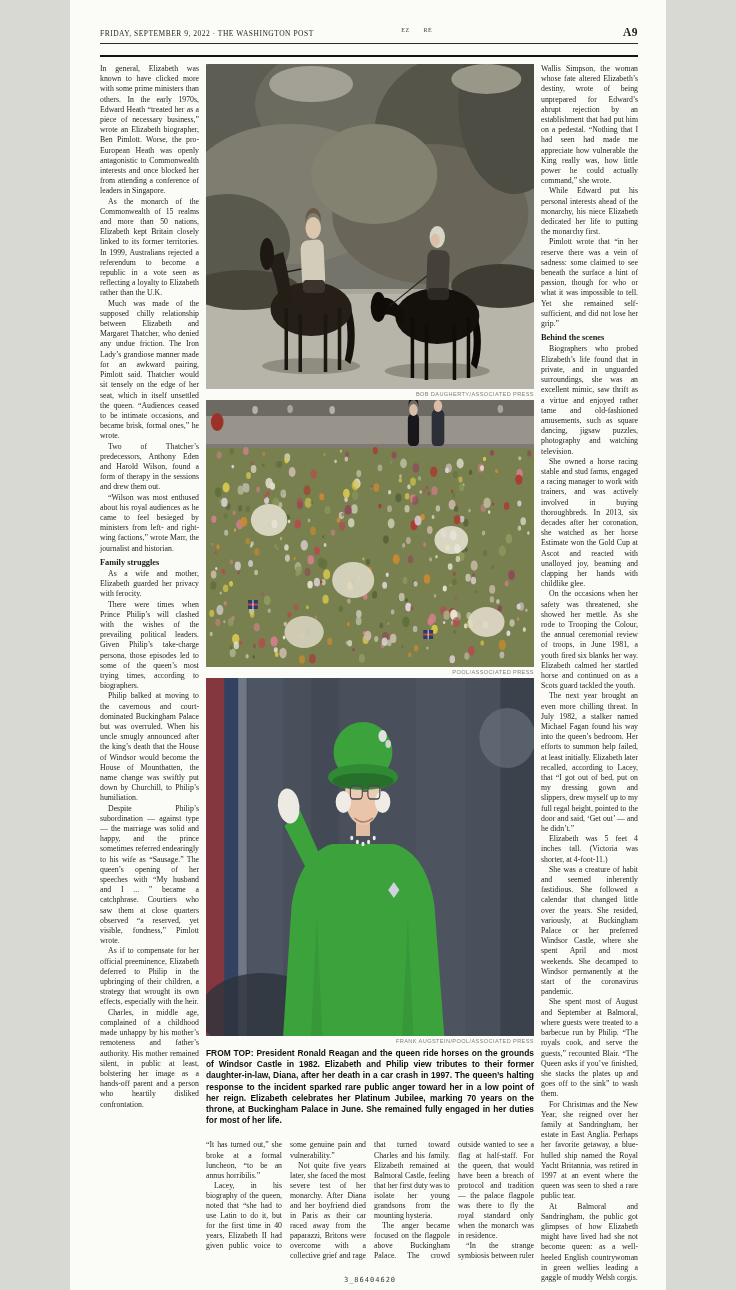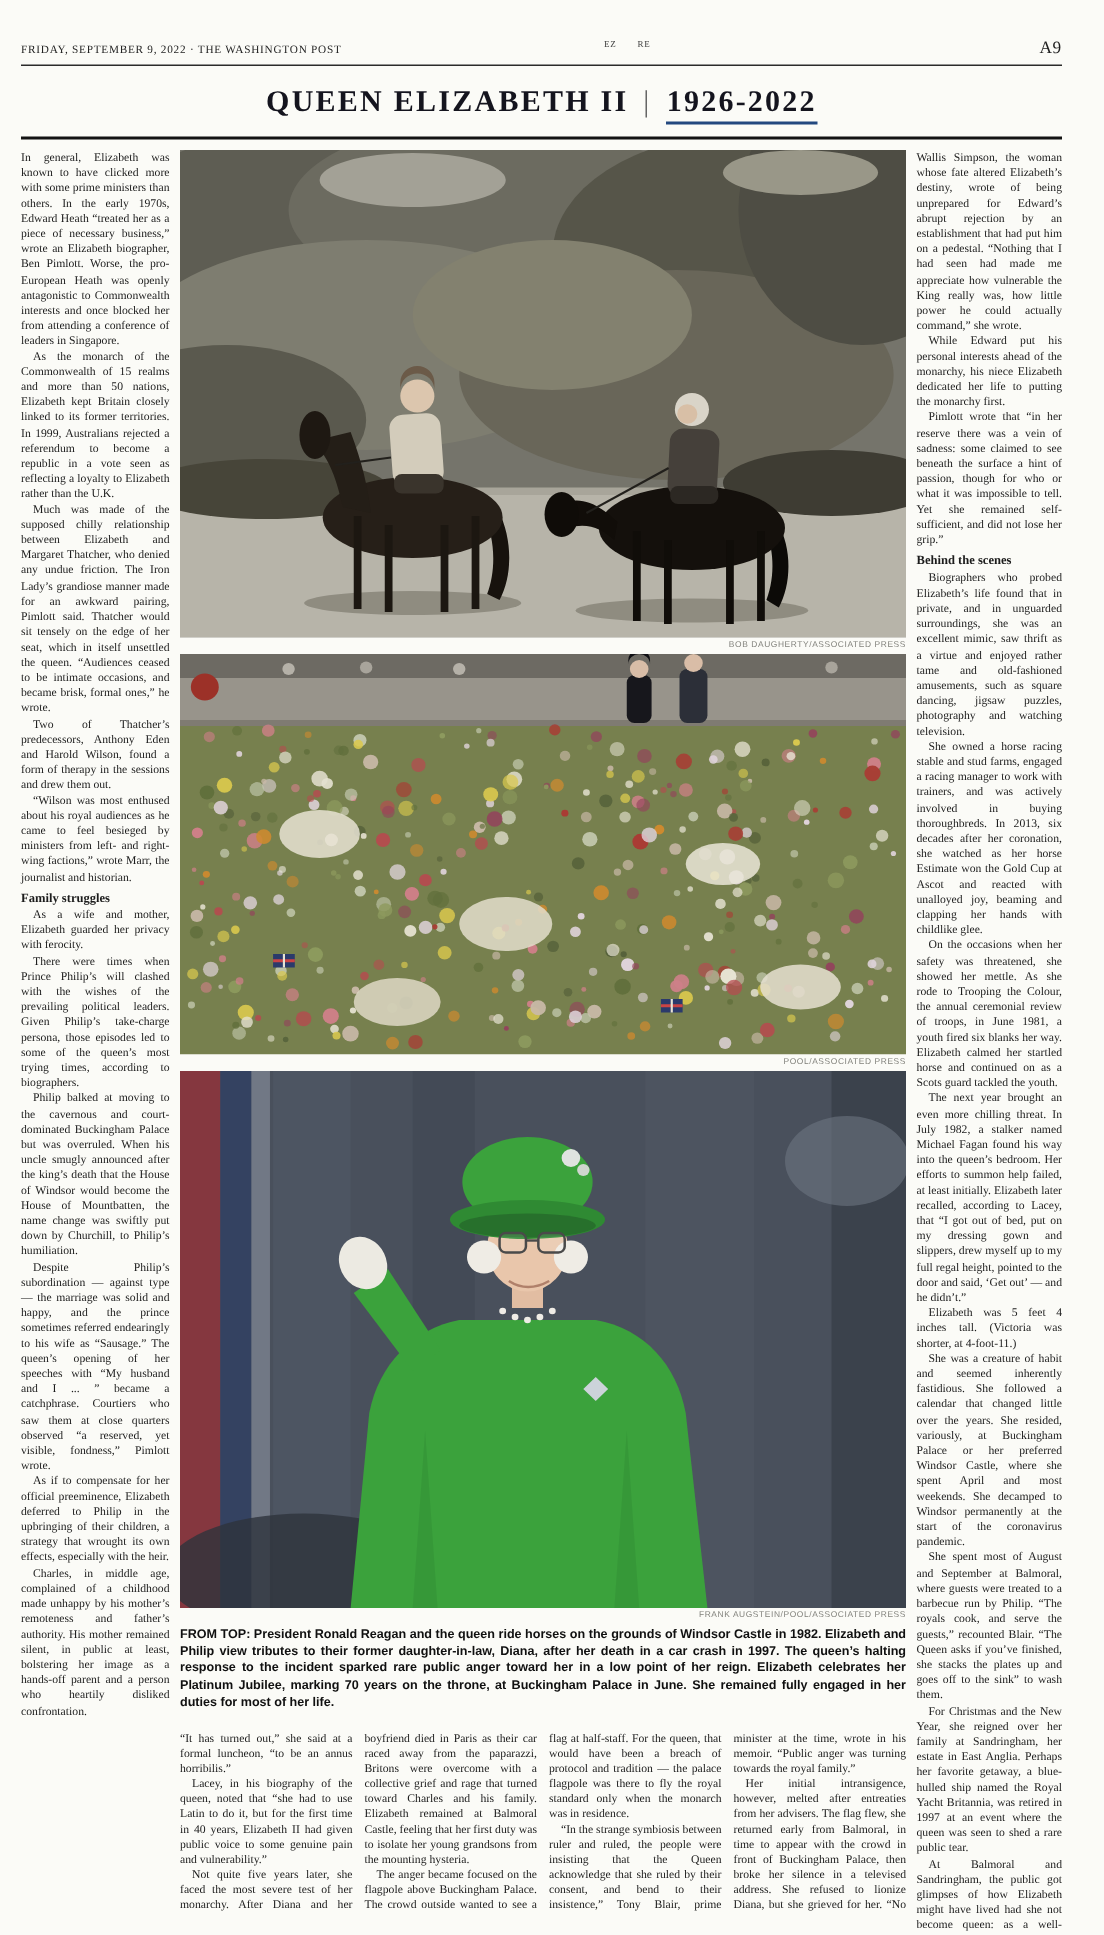--- a/index.html
+++ b/index.html
@@ -1,24 +1,24 @@
 <!DOCTYPE html>
 <html><head>
 <meta charset="utf-8">
 <style>
   html,body{margin:0;padding:0;background:#d9d9d4;}
-  .page{width:736px;height:1290px;margin:0 auto;background:#fbfbf7;box-sizing:border-box;
-        padding:26px 28px 0 14px;overflow:hidden;position:relative;}
+  .page{width:596px;height:1290px;margin:0 auto;background:#fbfbf7;box-sizing:border-box;
+        padding:26px 28px 0 30px;overflow:hidden;position:relative;}
   
   .hdr{position:relative;display:flex;align-items:baseline;
        font-family:"Liberation Serif",serif;font-size:7.5px;letter-spacing:.5px;color:#1f1f1f;}
   .hdr .dateline{flex:1;}
   .hdr .ed{position:absolute;left:56%;top:1px;font-size:6px;color:#444;}
   .hdr .ed span{margin-right:14px;}
-  .pgnum{font-weight:normal;font-size:11.5px;}
+  .pgnum{font-weight:bold;font-size:11.5px;}
   .rule1{border-top:1px solid #2b2b2b;margin-top:5px;}
   
   .banner{text-align:center;margin-top:13px;font-family:"Liberation Serif",serif;
           font-size:20px;letter-spacing:1.5px;color:#14141e;font-weight:600;}
   .banner .sep{font-weight:300;color:#666;padding:0 10px;}
   .banner .dates{border-bottom:2.5px solid #23487f;padding-bottom:2px;}
   .rule2{border-top:2.5px solid #131313;margin-top:11px;}
   
   .content{display:flex;gap:7px;margin-top:7px;}
   .sidecol{width:99px;flex:none;font-family:"Liberation Serif",serif;font-size:7.8px;
@@ -51,23 +51,20 @@
 
   <div class="hdr">
     <span class="dateline">FRIDAY, SEPTEMBER 9, 2022 · THE WASHINGTON POST</span>
     <span class="ed">
       <span>EZ</span><span>RE</span>
     </span>
     <span class="pgnum">A9</span>
   </div>
   <div class="rule1"></div>
 
-  <div class="banner">
-    <span>QUEEN ELIZABETH II</span><span class="sep">|</span><span class="dates">1926-2022</span>
-  </div>
   <div class="rule2"></div>
 
   <div class="content">
 
     <aside class="sidecol">
         <p class="para">In general, Elizabeth was known to have clicked more with some prime ministers than others. In the early 1970s, Edward Heath “treated her as a piece of necessary business,” wrote an Elizabeth biographer, Ben Pimlott. Worse, the pro-European Heath was openly antagonistic to Commonwealth interests and once blocked her from attending a conference of leaders in Singapore.</p>
         <p class="para">As the monarch of the Commonwealth of 15 realms and more than 50 nations, Elizabeth kept Britain closely linked to its former territories. In 1999, Australians rejected a referendum to become a republic in a vote seen as reflecting a loyalty to Elizabeth rather than the U.K.</p>
         <p class="para">Much was made of the supposed chilly relationship between Elizabeth and Margaret Thatcher, who denied any undue friction. The Iron Lady’s grandiose manner made for an awkward pairing, Pimlott said. Thatcher would sit tensely on the edge of her seat, which in itself unsettled the queen. “Audiences ceased to be intimate occasions, and became brisk, formal ones,” he wrote.</p>
         <p class="para">Two of Thatcher’s predecessors, Anthony Eden and Harold Wilson, found a form of therapy in the sessions and drew them out.</p>
         <p class="para">“Wilson was most enthused about his royal audiences as he came to feel besieged by ministers from left- and right-wing factions,” wrote Marr, the journalist and historian.</p>
@@ -558,21 +555,21 @@
             <circle cx="240" cy="160" r="2.2" fill="#efece6"></circle>
             <path d="M268,204 L276,212 L268,220 L260,212 Z" fill="#ccd3da"></path>
           </g>
         </svg>
       </figure>
       <div class="credit">FRANK AUGSTEIN/POOL/ASSOCIATED PRESS</div>
 
       <p class="caption">FROM TOP: President Ronald Reagan and the queen ride horses on the grounds of Windsor Castle in 1982. Elizabeth and Philip view tributes to their former daughter-in-law, Diana, after her death in a car crash in 1997. The queen’s halting response to the incident sparked rare public anger toward her in a low point of her reign. Elizabeth celebrates her Platinum Jubilee, marking 70 years on the throne, at Buckingham Palace in June. She remained fully engaged in her duties for most of her life.</p>
 
       <div class="bottom">
-          <p class="para">“It has turned out,” she said at a formal luncheon, “to be an annus horribilis.”</p>
+          <p class="para">“It has turned out,” she broke at a formal luncheon, “to be an annus horribilis.”</p>
           <p class="para">Lacey, in his biography of the queen, noted that “she had to use Latin to do it, but for the first time in 40 years, Elizabeth II had given public voice to some genuine pain and vulnerability.”</p>
           <p class="para">Not quite five years later, she faced the most severe test of her monarchy. After Diana and her boyfriend died in Paris as their car raced away from the paparazzi, Britons were overcome with a collective grief and rage that turned toward Charles and his family. Elizabeth remained at Balmoral Castle, feeling that her first duty was to isolate her young grandsons from the mounting hysteria.</p>
           <p class="para">The anger became focused on the flagpole above Buckingham Palace. The crowd outside wanted to see a flag at half-staff. For the queen, that would have been a breach of protocol and tradition — the palace flagpole was there to fly the royal standard only when the monarch was in residence.</p>
           <p class="para">“In the strange symbiosis between ruler and ruled, the people were insisting that the Queen acknowledge that she ruled by their consent, and bend to their insistence,” Tony Blair, prime minister at the time, wrote in his memoir. “Public anger was turning towards the royal family.”</p>
           <p class="para">Her initial intransigence, however, melted after entreaties from her advisers. The flag flew, she returned early from Balmoral, in time to appear with the crowd in front of Buckingham Palace, then broke her silence in a televised address. She refused to lionize Diana, but she grieved for her. “No one who knew Diana will ever forget her. Millions of others who never met her, but felt they knew her, will remember her.”</p>
         </div>
 
       <div class="footcode">3_86404620</div>
     </section>
 

